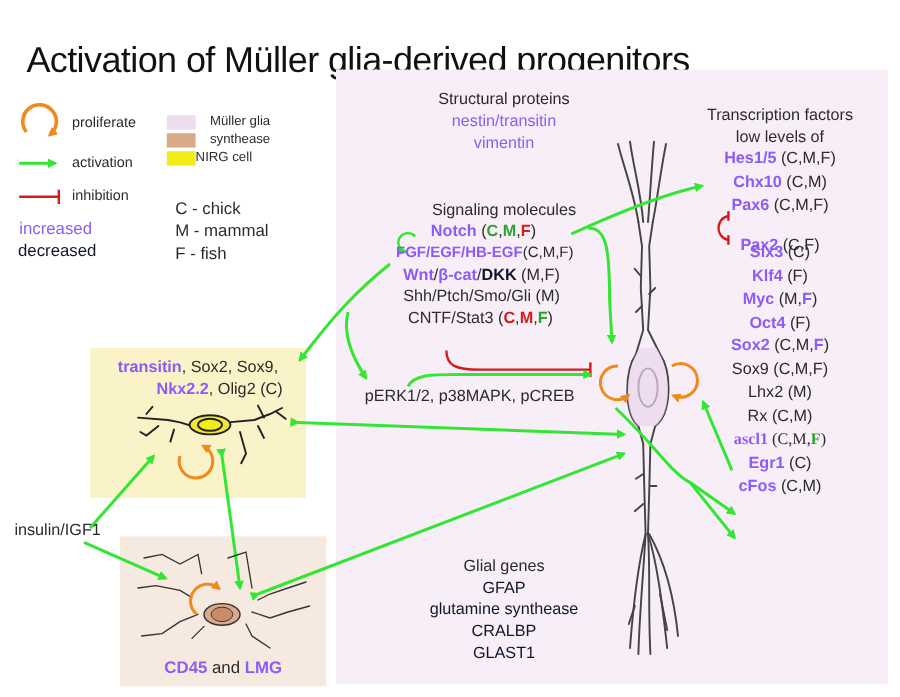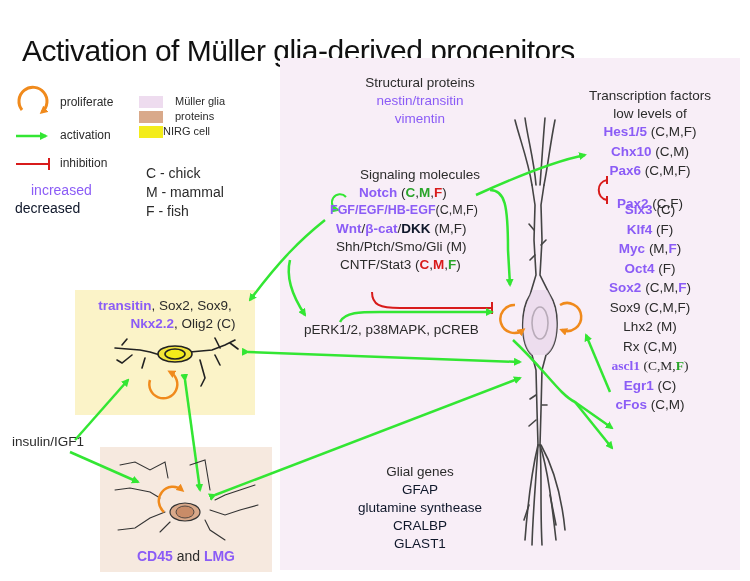--- a/index.html
+++ b/index.html
@@ -141,28 +141,28 @@
     <path d="M170,522 L160,532"></path>
   </g>
   <ellipse cx="185" cy="512" rx="15" ry="9" fill="#d9a98a" stroke="#333" stroke-width="1.2"></ellipse>
   <ellipse cx="185" cy="512" rx="9" ry="6" fill="#c98c68" stroke="#333" stroke-width="0.8"></ellipse>
   <path d="M164,512 A13,13 0 1 1 182,490" fill="none" stroke="#f08a1c" stroke-width="2.5" marker-end="url(#ao)"></path>
 </svg>
 
 <div class="t" style="left:60px;top:95px;font-size:12px;">proliferate</div>
 <div class="t" style="left:60px;top:128px;font-size:12px;">activation</div>
 <div class="t" style="left:60px;top:156px;font-size:12px;">inhibition</div>
-<div class="t mag" style="left:31px;top:182px;font-size:14px;">increased</div>
+<div class="t mag" style="left:16px;top:182px;font-size:14px;">increased</div>
 <div class="t cyan" style="left:15px;top:200px;font-size:14px;">decreased</div>
 
 <div class="legend-sw" style="left:139px;top:96px;background:#eedcef;"></div>
 <div class="legend-sw" style="left:139px;top:111px;background:#d9a98a;"></div>
 <div class="legend-sw" style="left:139px;top:126px;background:#f3ec1a;"></div>
 <div class="t" style="left:175px;top:95px;font-size:11px;">Müller glia</div>
-<div class="t" style="left:175px;top:110px;font-size:11px;">proteins</div>
+<div class="t" style="left:175px;top:110px;font-size:11px;">synthease</div>
 <div class="t" style="left:163px;top:125px;font-size:11px;">NIRG cell</div>
 
 <div class="t" style="left:146px;top:165px;font-size:14px;">C - chick</div>
 <div class="t" style="left:146px;top:184px;font-size:14px;">M - mammal</div>
 <div class="t" style="left:146px;top:203px;font-size:14px;">F - fish</div>
 
 <div class="t c" style="left:340px;top:75px;width:160px;">Structural proteins</div>
 <div class="t c mag" style="left:340px;top:93px;width:160px;">nestin/transitin</div>
 <div class="t c mag" style="left:340px;top:111px;width:160px;">vimentin</div>
 

